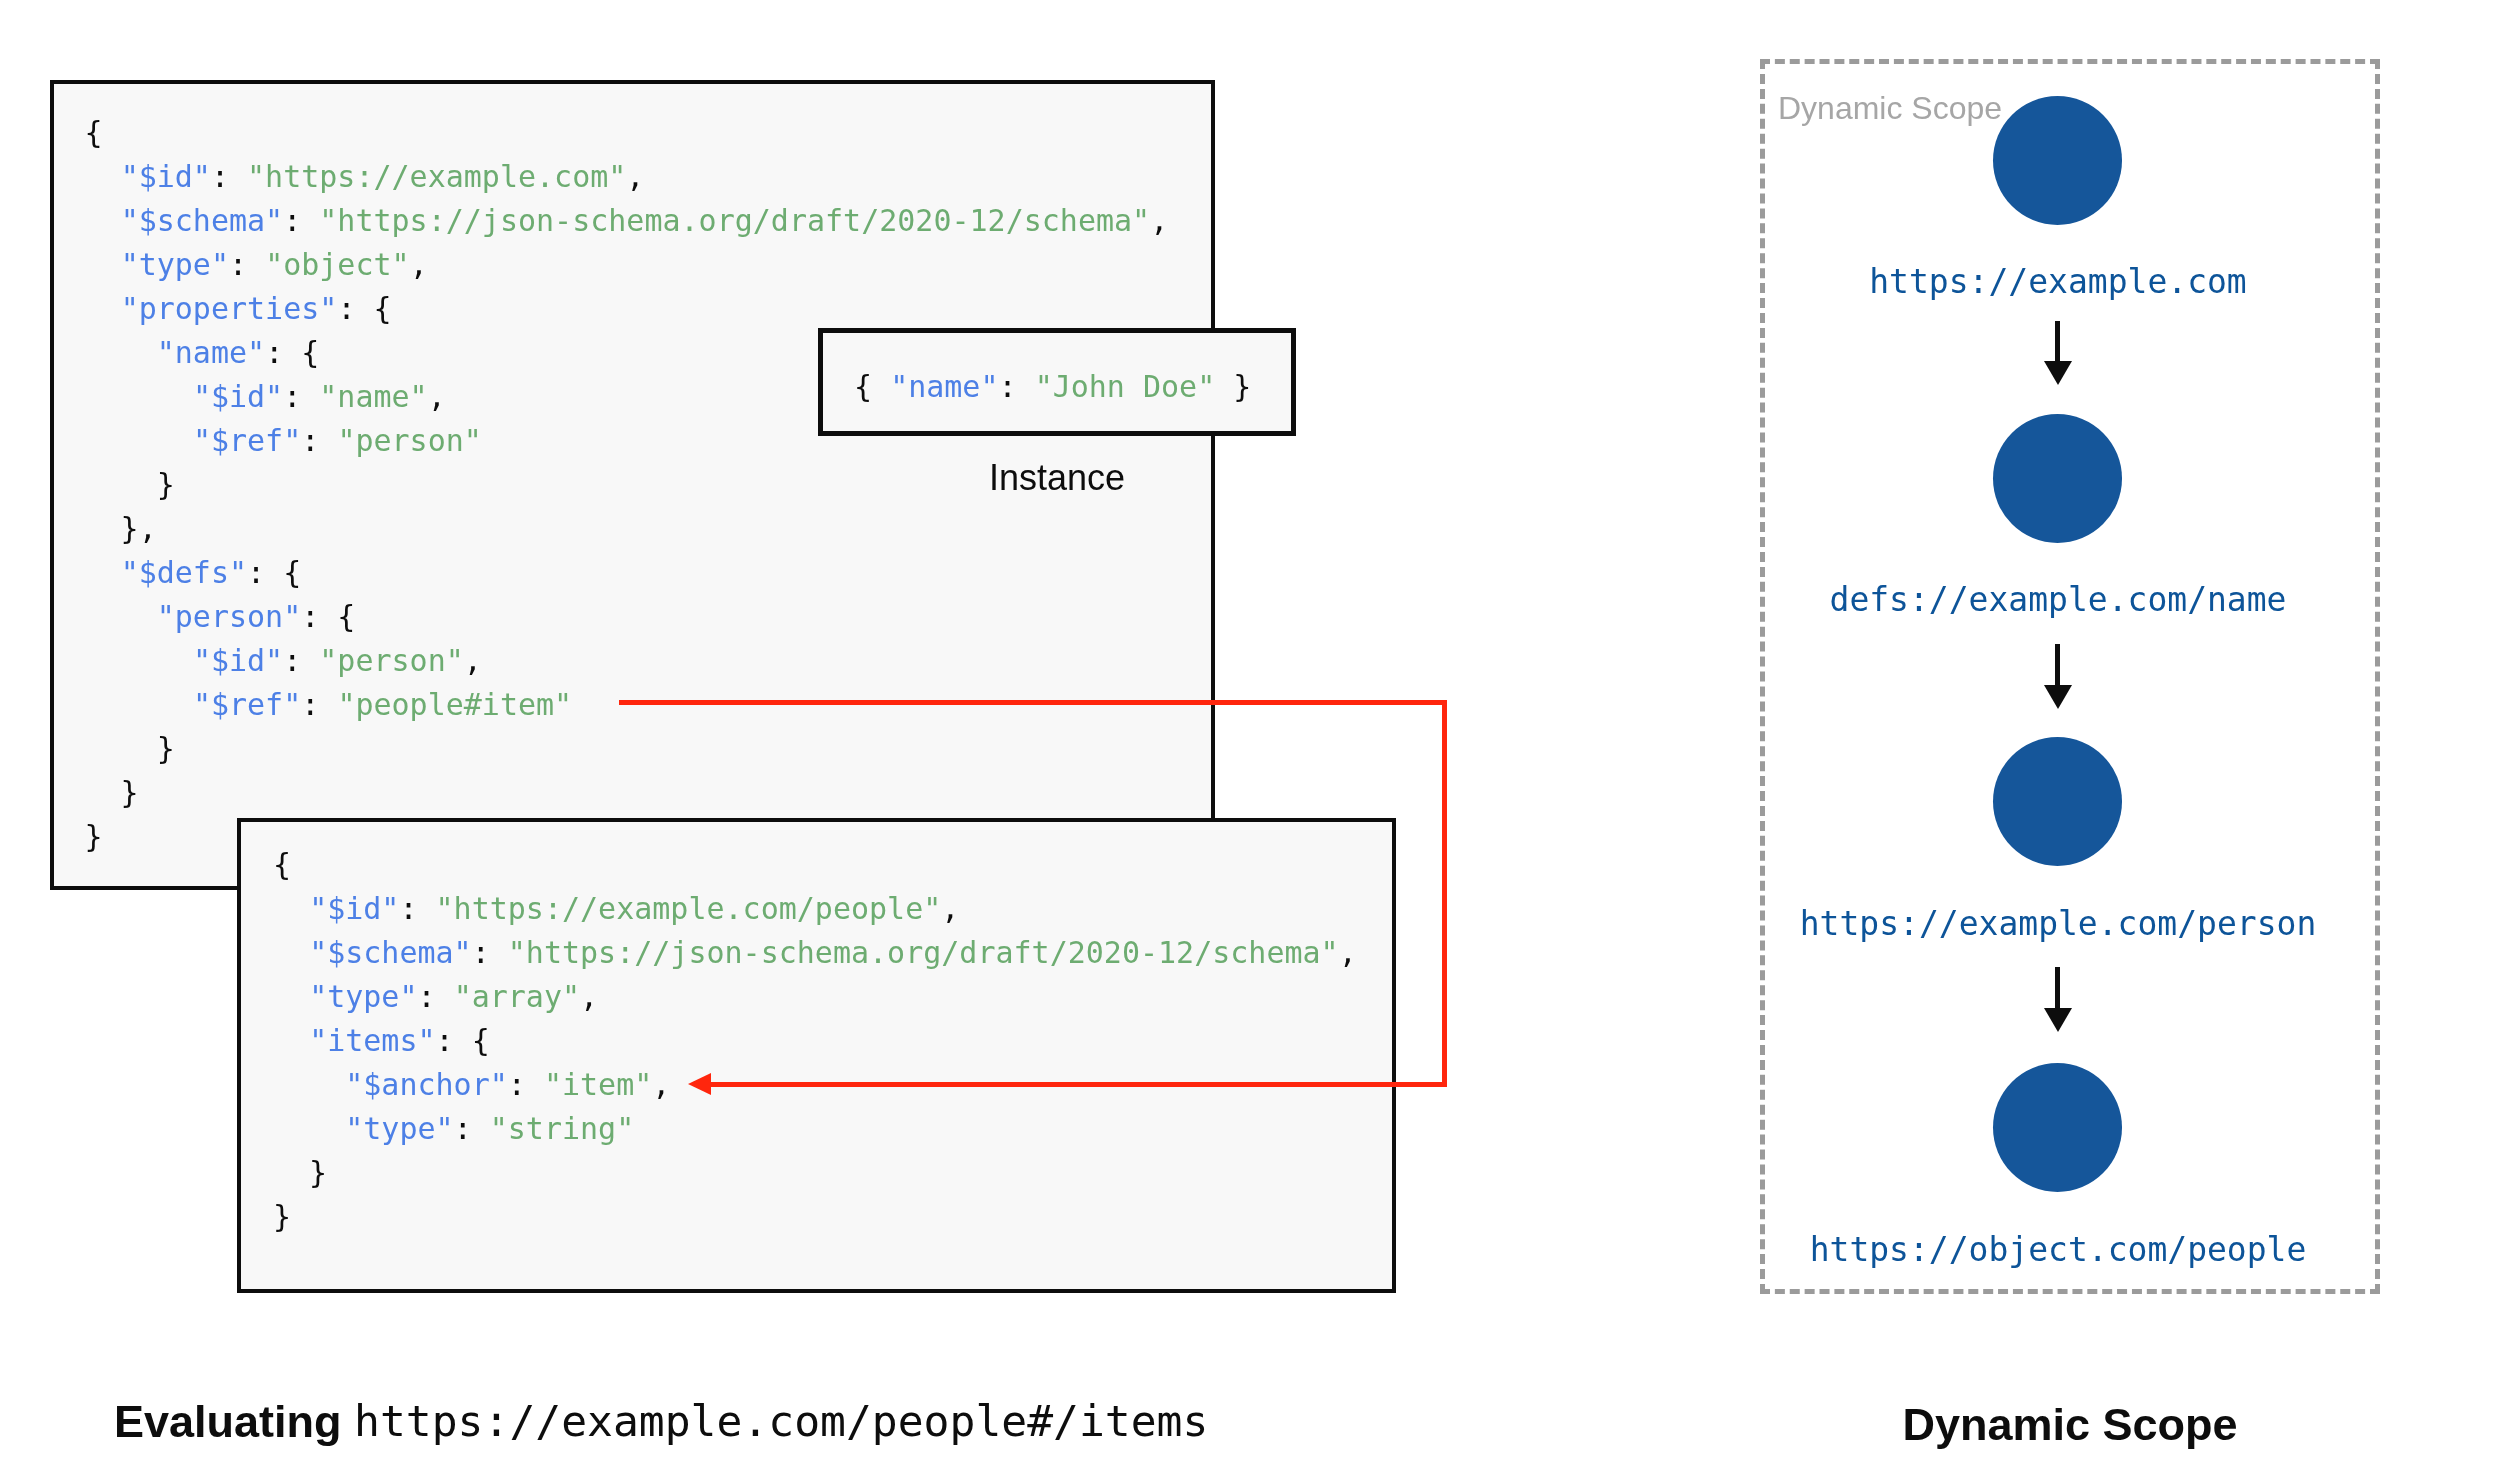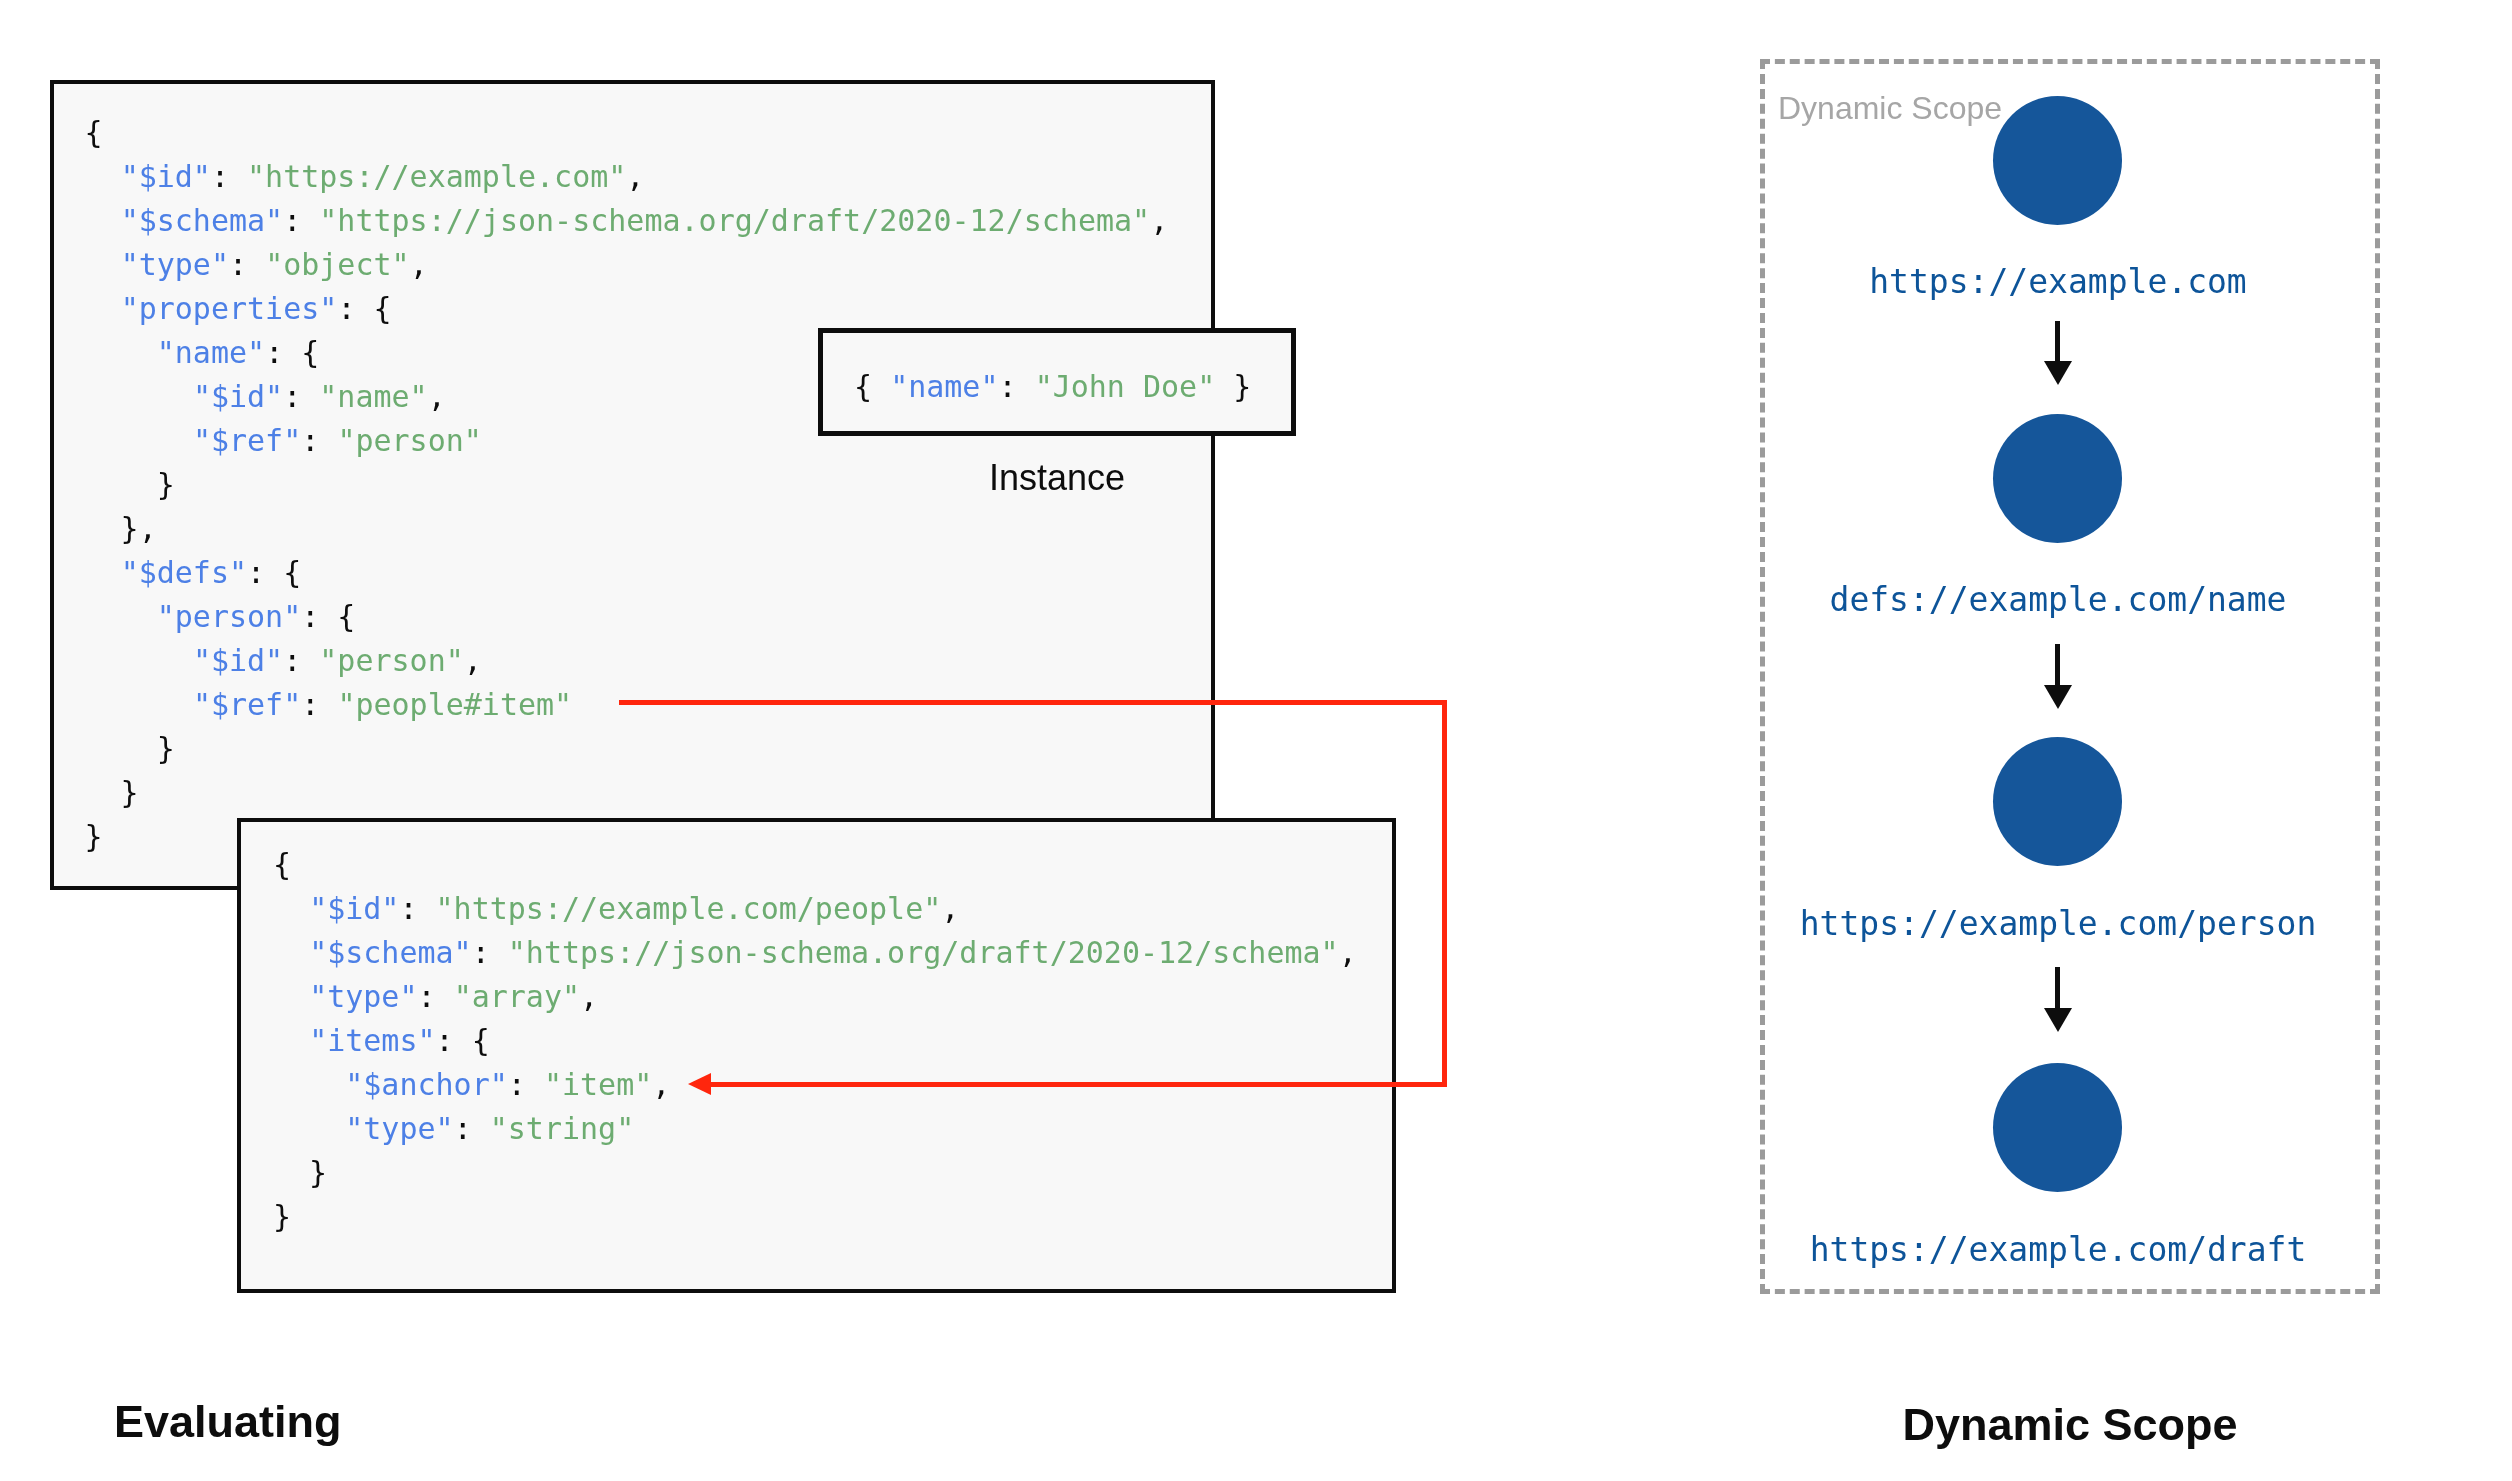--- a/index.html
+++ b/index.html
@@ -143,17 +143,17 @@
 <div id="scope-label-2" class="scope-label">defs://example.com/name</div>
 <div id="scope-arrow-line-2" class="scope-arrow-line"></div>
 <div id="scope-arrow-head-2" class="scope-arrow-head"></div>
 
 <div id="scope-circle-3" class="scope-circle"></div>
 <div id="scope-label-3" class="scope-label">https://example.com/person</div>
 <div id="scope-arrow-line-3" class="scope-arrow-line"></div>
 <div id="scope-arrow-head-3" class="scope-arrow-head"></div>
 
 <div id="scope-circle-4" class="scope-circle"></div>
-<div id="scope-label-4" class="scope-label">https://example.com/draft</div>
+<div id="scope-label-4" class="scope-label">https://object.com/people</div>
 
-<div id="caption-evaluating"><span class="cap-bold">Evaluating </span></div>
+<div id="caption-evaluating"><span class="cap-bold">Evaluating </span><span class="cap-mono">https://example.com/people#/items</span></div>
 <div id="caption-scope">Dynamic Scope</div>
 
 
 </body></html>

